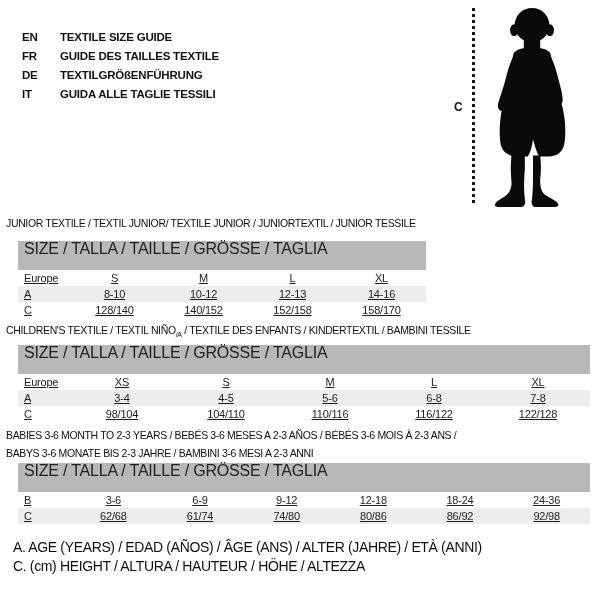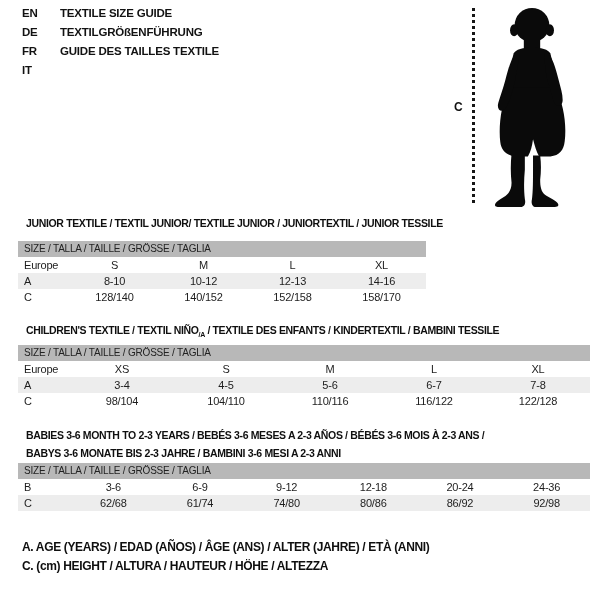--- a/index.html
+++ b/index.html
@@ -1,74 +1,75 @@
 <!DOCTYPE html>
 <html><head>
 <meta charset="utf-8">
 <style>
   * { margin:0; padding:0; box-sizing:border-box; }
   html,body { width:600px; height:600px; background:#ffffff; }
   body { font-family:"Liberation Sans", sans-serif; color:#141414; }
   .page { position:relative; width:600px; height:600px; overflow:hidden; background:#fff; }
 
   
-  .langs { position:absolute; left:22px; top:4px; font-weight:bold; font-size:11.5px;
+  .langs { position:absolute; left:22px; top:28px; font-weight:bold; font-size:11.5px;
            line-height:19px; color:#121212; letter-spacing:-0.2px; }
   .lang-row { display:flex; }
   .lang-code { width:38px; flex:0 0 38px; }
 
   
   .c-label { position:absolute; left:454px; top:100px; font-weight:bold; font-size:12px; color:#121212; }
   .dash-line { position:absolute; left:472px; top:8px; width:3px; height:197px;
                background:repeating-linear-gradient(to bottom, #161616 0 3px, transparent 3px 6px); }
   .silhouette { position:absolute; left:486px; top:5px; width:92px; height:202px; }
 
   
-  .sec-title { position:absolute; left:26px; font-weight:bold; font-size:10.5px;
+  .sec-title { position:absolute; left:6px; font-weight:normal; font-size:10.5px;
                letter-spacing:-0.35px; color:#0f0f0f; line-height:18px; white-space:nowrap; }
   .sec-title sub { font-size:7px; }
 
   
   .tbl { position:absolute; left:18px; font-size:11px; color:#1d1d1d; }
   .tbl-1 { top:241px; width:408px; }
   .tbl-2 { top:345px; width:572px; }
   .tbl-3 { top:463px; width:572px; }
-  .size-bar { background:#b8b8b8; height:16px; line-height:15px; padding-left:6px;
-              font-size:10px; letter-spacing:-0.2px; color:#222; }
-  table { border-collapse:collapse; table-layout:fixed; width:100%; }
+  .size-bar { background:#b8b8b8; height:29px; line-height:15px; padding-left:6px;
+              font-size:16px; letter-spacing:-0.2px; color:#222; }
+  table { border-collapse:collapse; table-layout:fixed; width:100%;text-decoration:underline; }
   td { height:16px; padding:0; text-align:center; font-size:11px; letter-spacing:-0.2px;
        white-space:nowrap; overflow:hidden; }
   td.lab { text-align:left; padding-left:6px; }
   col.labcol { width:52px; }
   tr.shaded { background:#ededed; }
 
   
-  .footnotes { position:absolute; left:22px; top:538px; font-weight:bold; font-size:12px;
+  .footnotes { position:absolute; left:13px; top:538px; font-weight:normal; font-size:14px;
                letter-spacing:-0.35px; line-height:18.5px; color:#0f0f0f; white-space:nowrap; }
 </style>
 </head>
 <body>
 
 <div class="page">
 
   <div class="langs">
     <div class="lang-row">
       <span class="lang-code">EN</span>
       <span class="lang-label">TEXTILE SIZE GUIDE</span>
     </div>
     <div class="lang-row">
+      <span class="lang-code">FR</span>
+      <span class="lang-label">GUIDE DES TAILLES TEXTILE</span>
+    </div>
+    <div class="lang-row">
       <span class="lang-code">DE</span>
       <span class="lang-label">TEXTILGRÖßENFÜHRUNG</span>
     </div>
     <div class="lang-row">
-      <span class="lang-code">FR</span>
-      <span class="lang-label">GUIDE DES TAILLES TEXTILE</span>
-    </div>
-    <div class="lang-row">
       <span class="lang-code">IT</span>
+      <span class="lang-label">GUIDA ALLE TAGLIE TESSILI</span>
     </div>
   </div>
 
   <span class="c-label">C</span>
   <div class="dash-line"></div>
   <svg class="silhouette" viewBox="0 0 90 200" preserveAspectRatio="none" fill="#0a0a0a" xmlns="http://www.w3.org/2000/svg">
     <circle cx="45" cy="20" r="17"></circle>
     <ellipse cx="27.5" cy="25" rx="4" ry="6"></ellipse>
     <ellipse cx="62.5" cy="25" rx="4" ry="6"></ellipse>
     <rect x="37" y="30" width="16" height="14"></rect>
@@ -136,21 +137,21 @@
           <td>S</td>
           <td>M</td>
           <td>L</td>
           <td>XL</td>
         </tr>
         <tr class="shaded">
           <td class="lab">A</td>
           <td>3-4</td>
           <td>4-5</td>
           <td>5-6</td>
-          <td>6-7</td>
+          <td>6-8</td>
           <td>7-8</td>
         </tr>
         <tr>
           <td class="lab">C</td>
           <td>98/104</td>
           <td>104/110</td>
           <td>110/116</td>
           <td>116/122</td>
           <td>122/128</td>
         </tr>
@@ -174,21 +175,21 @@
           <col>
           <col>
         </colgroup>
       <tbody>
         <tr>
           <td class="lab">B</td>
           <td>3-6</td>
           <td>6-9</td>
           <td>9-12</td>
           <td>12-18</td>
-          <td>20-24</td>
+          <td>18-24</td>
           <td>24-36</td>
         </tr>
         <tr class="shaded">
           <td class="lab">C</td>
           <td>62/68</td>
           <td>61/74</td>
           <td>74/80</td>
           <td>80/86</td>
           <td>86/92</td>
           <td>92/98</td>

